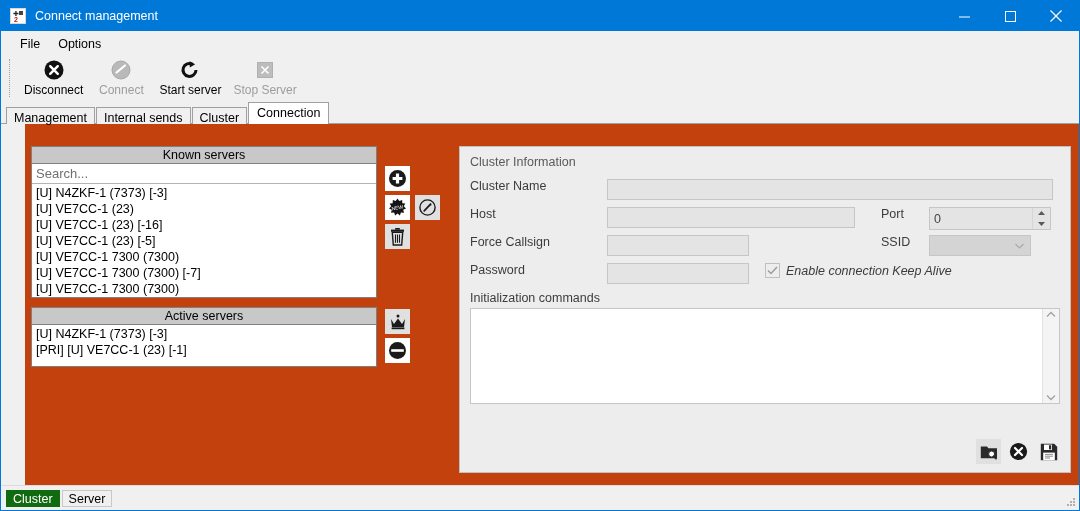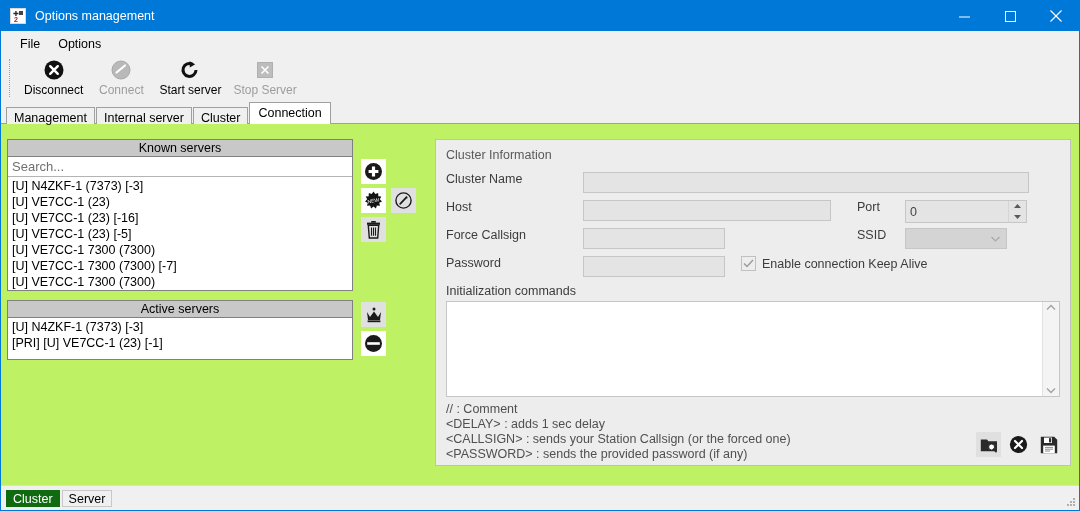--- a/index.html
+++ b/index.html
@@ -148,26 +148,27 @@
     background: #ffffff;
     height: 22px;
     line-height: 20px;
     padding: 0 8px;
     z-index: 3;
   }
 
   
   .content {
     flex: 1;
-    background: #bef264;
-    position: relative;
-    display: flex;
-    padding: 14px 6px 0 6px;
+    background: #c2410c;
+    position: relative;
+    display: flex;
+    padding: 21px 6px 0 6px;
     box-sizing: border-box;
     border-top: none;
+    margin-left: 24px;
   }
 
   
   .left-col {
     width: 417px;
     flex: none;
     display: flex;
     flex-direction: column;
     padding-top: 1px;
   }
@@ -328,21 +329,21 @@
   }
   .combo {
     width: 102px; height: 21px;
     border: 1px solid #c6c6c6;
     background: #d4d4d4;
     display: flex; align-items: center; justify-content: flex-end;
     box-sizing: border-box;
     padding-right: 6px;
   }
   .chk-wrap {
-    display: flex; align-items: center; margin-left: 16px;
+    display: flex; align-items: center; margin-left: 16px; font-style: italic;
   }
   .chkbox {
     width: 13px; height: 13px;
     border: 1px solid #c0c0c0;
     background: #ededed;
     margin-right: 6px;
     display: flex; align-items: center; justify-content: center;
     flex: none;
   }
   .chk-lbl { font-size: 12.5px; color: #3c3c3c; }
@@ -424,21 +425,21 @@
 <body>
 
 <div class="window">
 
   <div class="titlebar">
     <div class="app-icon">
       <span class="m1">✚</span>
         <span class="m2">2</span>
         <span class="m3"></span>
     </div>
-    <div class="title-text">Options management</div>
+    <div class="title-text">Connect management</div>
     <div class="winbtns">
       <div class="winbtn">
         <svg width="11" height="11" viewBox="0 0 11 11">
             <line x1="0" y1="6" x2="11" y2="6" stroke="#fff" stroke-width="1"></line>
           </svg>
       </div>
       <div class="winbtn">
         <svg width="11" height="11" viewBox="0 0 11 11">
             <rect x="0.5" y="0.5" width="10" height="10" fill="none" stroke="#fff" stroke-width="1"></rect>
           </svg>
@@ -497,21 +498,21 @@
           <rect x="0.5" y="0.5" width="15" height="15" fill="#bdbdbd" stroke="#b0b0b0"></rect>
           <path d="M4.5 4.5 L11.5 11.5 M11.5 4.5 L4.5 11.5" stroke="#ffffff" stroke-width="1.6"></path>
         </svg>
       </div>
       <div class="tb-lbl">Stop Server</div>
     </div>
   </div>
 
   <div class="tabstrip">
     <div class="tab">Management</div>
-    <div class="tab">Internal server</div>
+    <div class="tab">Internal sends</div>
     <div class="tab">Cluster</div>
     <div class="tab active">Connection</div>
   </div>
 
   <div class="content">
 
     <div class="left-col">
 
       <div class="group">
         <div class="listwrap">
@@ -660,26 +661,20 @@
           <div class="vscroll">
             <svg width="10" height="7" viewBox="0 0 10 7">
                 <path d="M1 5.5 L5 1.5 L9 5.5" fill="none" stroke="#a0a0a0" stroke-width="1.3"></path>
               </svg>
             <svg width="10" height="7" viewBox="0 0 10 7">
                 <path d="M1 1.5 L5 5.5 L9 1.5" fill="none" stroke="#a0a0a0" stroke-width="1.3"></path>
               </svg>
           </div>
         </div>
 
-        <div class="help">
-          <div>// : Comment</div>
-          <div>&lt;DELAY&gt; : adds 1 sec delay</div>
-          <div>&lt;CALLSIGN&gt; : sends your Station Callsign (or the forced one)</div>
-          <div>&lt;PASSWORD&gt; : sends the provided password (if any)</div>
-        </div>
 
         <div class="panel-btns">
           <div class="pbtn">
             <svg width="18" height="16" viewBox="0 0 18 16">
               <path d="M0.8 2.4 L7 2.4 L8.4 4.2 L17 4.2 L17 14.2 L0.8 14.2 Z" fill="#2a2a2a"></path>
               <circle cx="11.6" cy="10" r="3" fill="#ffffff" stroke="#2a2a2a" stroke-width="1"></circle>
               <path d="M13.7 12.2 L16 14.6" stroke="#2a2a2a" stroke-width="1.8" stroke-linecap="round"></path>
             </svg>
           </div>
           <div class="pbtn nobg">

